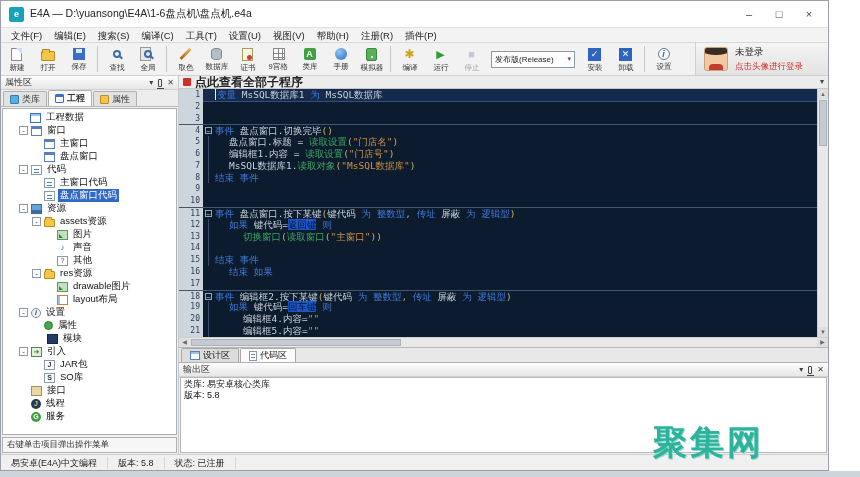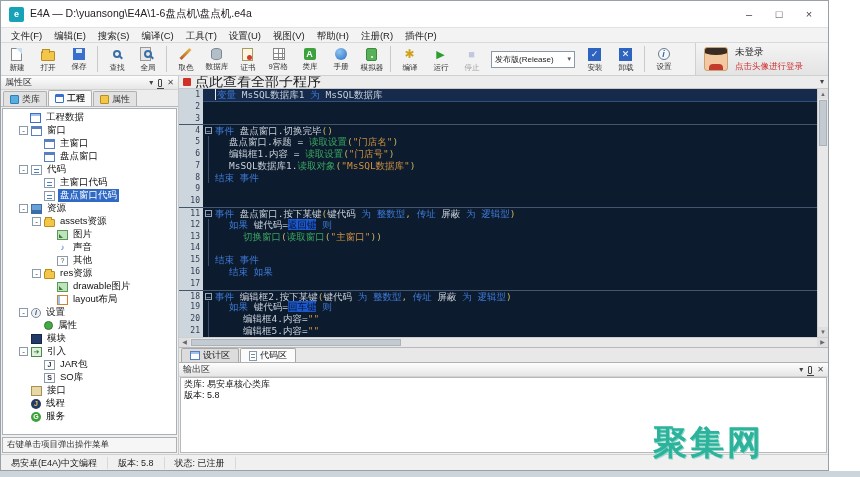--- a/index.html
+++ b/index.html
@@ -115,21 +115,21 @@
   .ti-iface { background:#e8d8a8; border:1px solid #a89050; }
   .ti-thread { width:10px; height:10px; border-radius:50%; background:#223a66; color:#f3c64a; font-size:7px; font-weight:bold; }
   .ti-service { width:10px; height:10px; border-radius:50%; background:#3da23d; color:#fff; font-size:7px; font-weight:bold; }
   #tree-hint { flex:none; height:16px; margin:1px; border:1px solid #b0b0b0; background:#f6f6f6;
     font-size:8.5px; color:#333; display:flex; align-items:center; padding-left:4px; }
 
   
   #right-area { flex:1 1 auto; display:flex; flex-direction:column; min-width:0; }
   #editor-header { height:13px; background:#ececec; border-bottom:1px solid #c8c8c8; display:flex; align-items:center; padding:0 4px; flex:none; }
   .red-ico { width:8px; height:8px; background:#cf3126; border-radius:1px; margin-right:4px; }
-  #editor-header-text { font-size:14px; color:#222; flex:1; }
+  #editor-header-text { font-size:12px; color:#222; flex:1;font-weight:bold; }
   #editor-wrap { position:relative; flex:none; height:248px; background:#0d1b2e; overflow:hidden; }
   #code-lines { position:absolute; left:0; top:0; right:11px; }
   .code-line { display:flex; height:11.8px; align-items:stretch; position:relative; }
   .code-line.rule { border-top:1px solid #44566e; }
   .code-line.current { background:#162b4c; box-shadow:0 -1px #31517c, 0 1px #31517c; }
   .ln { width:24px; flex:none; background:#cdd5dd; color:#2e4058; font-size:8px; text-align:right;
     padding-right:3px; line-height:11.8px; font-family:"DejaVu Sans Mono",monospace; }
   .fold-col { width:12px; flex:none; position:relative; }
   .fold-col.guide::before { content:""; position:absolute; left:5px; top:0; bottom:0; width:1px; background:#3a4c66; }
   .fold-box { position:absolute; left:2px; top:2px; width:7px; height:7px; border:1px solid #93a5bb; background:#0d1b2e;
@@ -408,21 +408,21 @@
             <div class="tree-row" style="padding-left: 16px;">
               <span class="tree-exp">-</span>
               <span class="ticon ti-info">i</span>
               <span class="tree-label">设置</span>
             </div>
             <div class="tree-row" style="padding-left: 29px;">
               <span class="tree-noexp"></span>
               <span class="ticon ti-prop"></span>
               <span class="tree-label">属性</span>
             </div>
-            <div class="tree-row" style="padding-left: 16px;">
+            <div class="tree-row" style="padding-left: 32px;">
               <span class="tree-noexp"></span>
               <span class="ticon ti-module"></span>
               <span class="tree-label">模块</span>
             </div>
             <div class="tree-row" style="padding-left: 16px;">
               <span class="tree-exp">-</span>
               <span class="ticon ti-import">➔</span>
               <span class="tree-label">引入</span>
             </div>
             <div class="tree-row" style="padding-left: 29px;">

